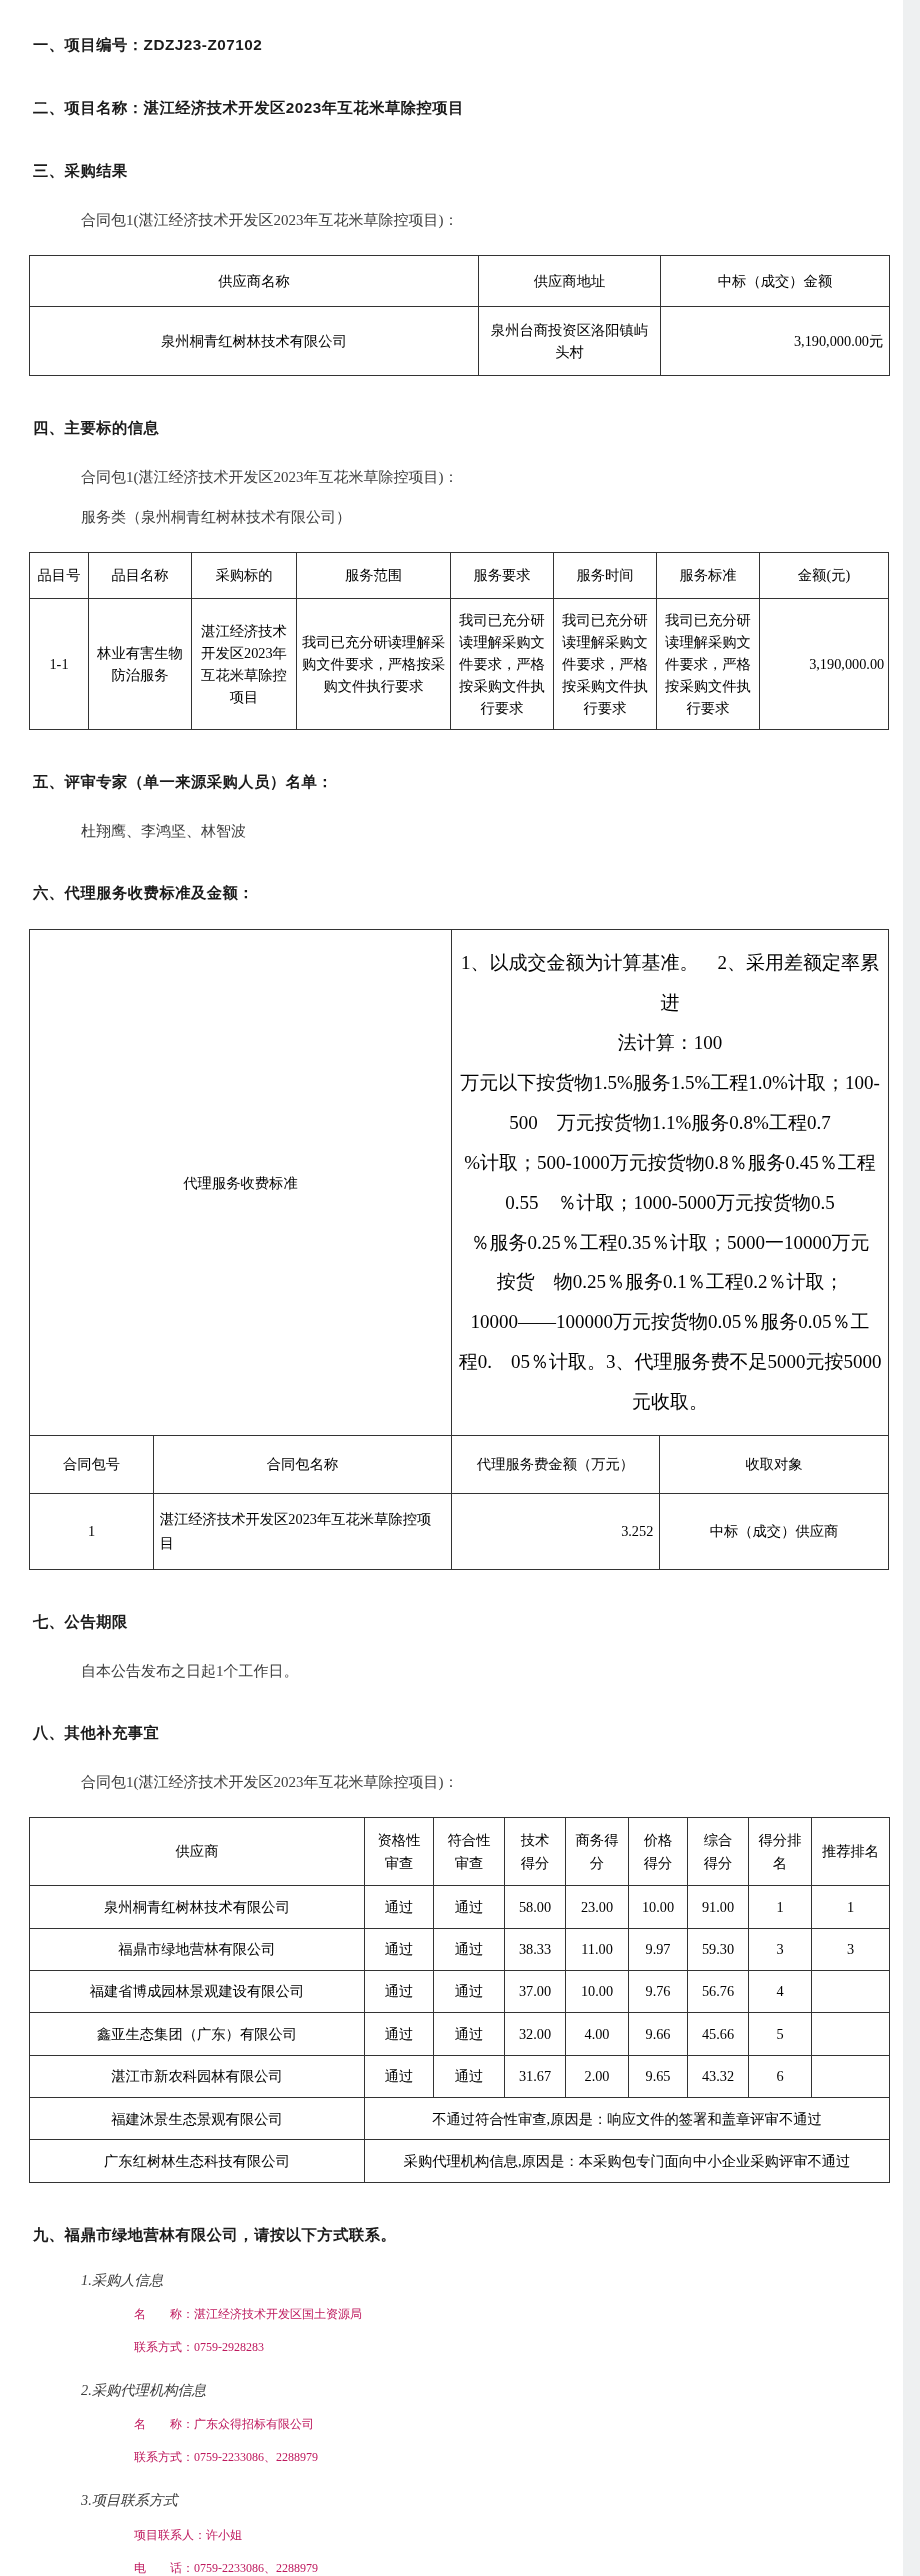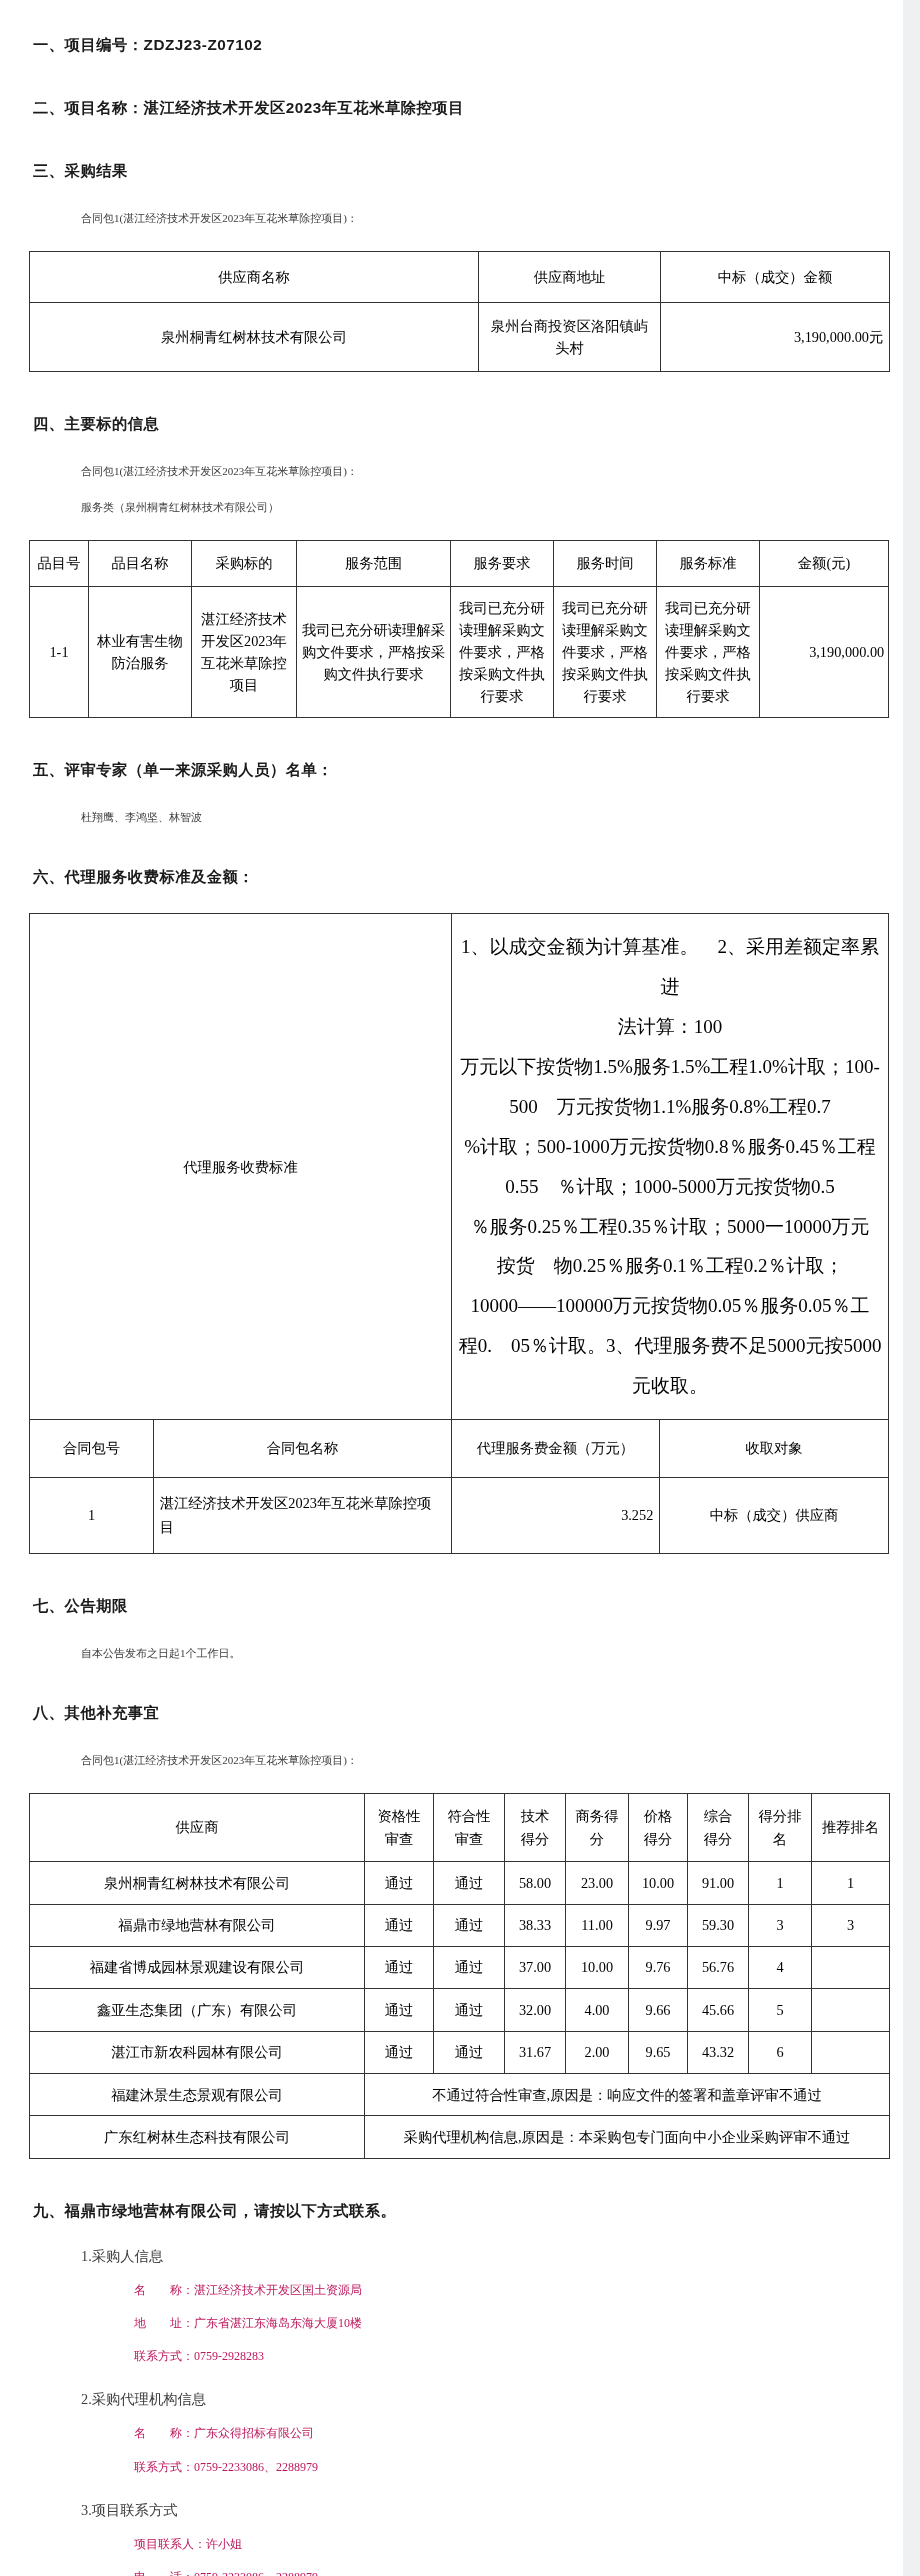--- a/index.html
+++ b/index.html
@@ -2,41 +2,41 @@
 <html><head>
 <meta charset="utf-8">
 <style>
   html,body{margin:0;padding:0;}
   body{background:#eef0f1;font-family:"Liberation Serif","DejaVu Serif",serif;color:#333;}
   .page{width:920px;margin:0;}
   .content{width:903px;background:#ffffff;padding:5.7px 0 42px 0;box-sizing:border-box;}
   .sec{font-family:"Liberation Sans","DejaVu Sans",sans-serif;font-size:15.3px;font-weight:bold;
        color:#1b1b1b;margin:42px 0 0 33px;letter-spacing:0.5px;}
   .sec.first{margin-top:29px;}
-  .para{margin:29px 0 0 81px;font-size:11px;color:#3d3d3d;}
+  .para{margin:29px 0 0 81px;font-size:15px;color:#3d3d3d;}
   .para.tight{margin-top:21px;}
   table{border-collapse:collapse;table-layout:fixed;width:860px;margin:25px 0 0 29px;
         font-size:14.3px;color:#000;}
   table,td,th{border:1px solid #333;}
   table{border-width:1.9px;}
   th{font-weight:normal;}
   td,th{padding:7.6px 5.7px;text-align:center;vertical-align:middle;word-break:break-all;line-height:1.55;}
   .t1 th{padding:14.3px 5.7px;font-family:Liberation Serif, serif;}
   .t1 td{padding:11.5px 5.7px;}
   .amt{text-align:right;padding-right:9.6px;}
   .t2 th{padding:11.5px 3.8px;}
   .t2 td{padding:9.6px 3.8px;}
   .fee-label{font-size:14.3px;}
   .fee-txt{text-align:center;white-space:pre-line;line-height:2.1;padding:11.5px 15.3px;font-size:19px;}
   .t3 th{padding:17px 5.7px;}
   .t3 td{padding:13.4px 5.7px;}
   .cell-left{text-align:left;padding-left:11.5px;line-height:1.7;}
   .t4 th{padding:11.5px 8.6px;}
   .t4 td{padding:9.6px 3.8px;}
-  .contact-group{margin:25px 0 0 81px;font-size:14.3px;color:#3d3d3d;}
+  .contact-group{margin:25px 0 0 81px;font-size:14.3px;color:#3d3d3d;font-style:italic;}
   .contact-line{margin:16.2px 0 0 134px;font-size:12px;color:#be185d;}
   .sig{margin:32.5px 33px 0 0;text-align:right;font-size:14.3px;color:#3d3d3d;}
 </style>
 </head>
 <body>
 
 <div class="page">
   <div class="content">
 
     <div class="sec first">一、项目编号：ZDZJ23-Z07102</div>
@@ -239,21 +239,20 @@
         <td>广东红树林生态科技有限公司</td>
         <td colspan="8">采购代理机构信息,原因是：本采购包专门面向中小企业采购评审不通过</td>
       </tr>
     </tbody>
       </table>
 
     <div class="sec">九、福鼎市绿地营林有限公司，请按以下方式联系。</div>
 
     <div class="contact-group">1.采购人信息</div>
     <div class="contact-line">名　　称：湛江经济技术开发区国土资源局</div>
-    <div class="contact-line">地　　址：广东省湛江东海岛东海大厦10楼</div>
     <div class="contact-line">联系方式：0759-2928283</div>
 
     <div class="contact-group">2.采购代理机构信息</div>
     <div class="contact-line">名　　称：广东众得招标有限公司</div>
     <div class="contact-line">联系方式：0759-2233086、2288979</div>
 
     <div class="contact-group">3.项目联系方式</div>
     <div class="contact-line">项目联系人：许小姐</div>
     <div class="contact-line">电　　话：0759-2233086、2288979</div>
 

